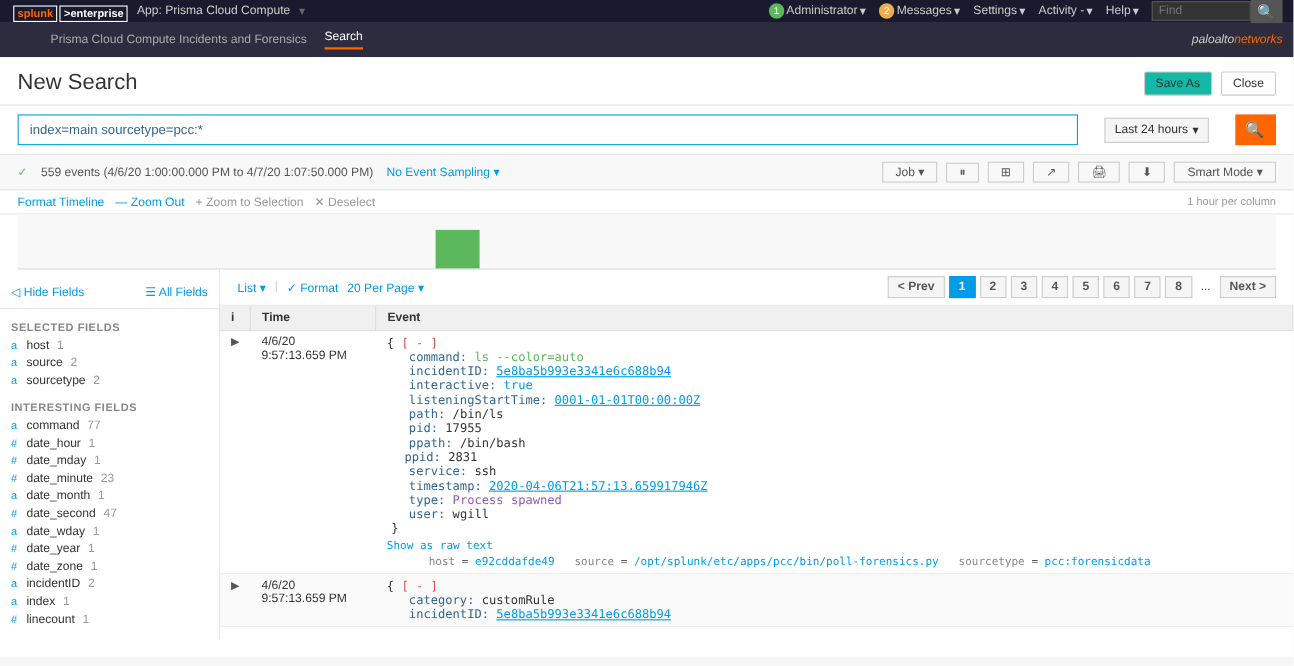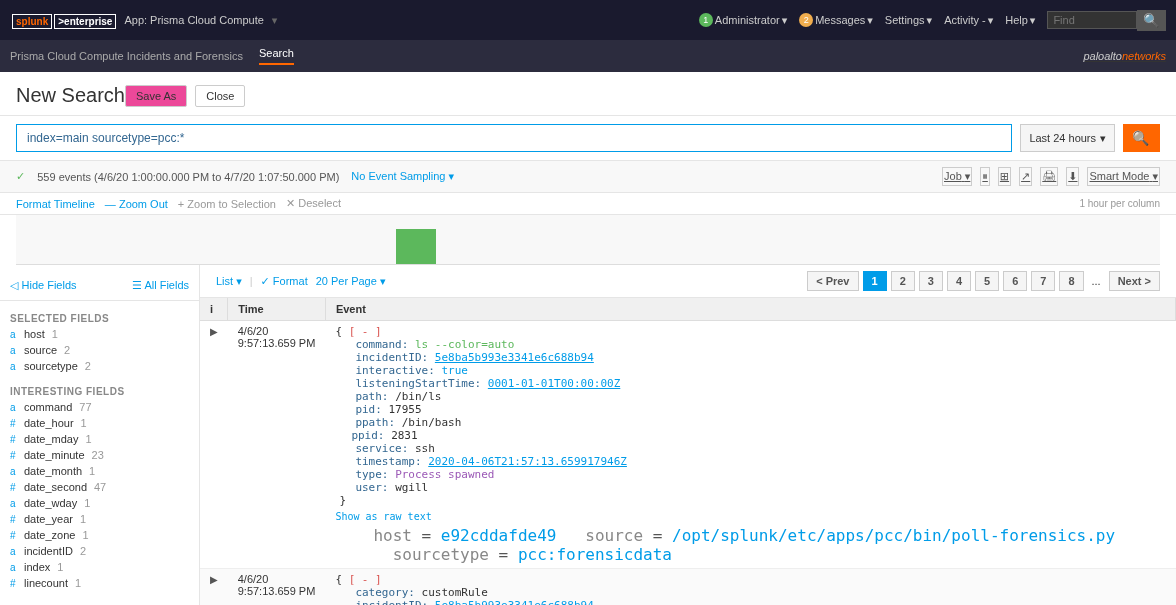--- a/index.html
+++ b/index.html
@@ -1,21 +1,21 @@
 <!DOCTYPE html>
 <html><head>
   <meta charset="utf-8">
   <style>
     * { box-sizing: border-box; margin: 0; padding: 0; }
     body { font-family: Arial, Helvetica, sans-serif; font-size: 12px; background: #f5f5f5; color: #333; }
 
     
     .top-nav {
       background: #1a1a2e;
-      height: 40px;
+      height: 20px;
       display: flex;
       align-items: center;
       padding: 0 10px;
       justify-content: space-between;
     }
     .top-nav-left { display: flex; align-items: center; gap: 8px; }
     .splunk-logo { color: #ff6600; font-weight: bold; font-size: 13px; }
     .splunk-logo span { color: #fff; font-size: 10px; border: 1px solid #fff; padding: 1px 3px; margin-left: 2px; }
     .top-nav-right { display: flex; align-items: center; gap: 12px; }
     .nav-item { color: #ccc; font-size: 11px; cursor: pointer; display: flex; align-items: center; gap: 2px; }
@@ -26,45 +26,47 @@
 
     
     .sec-nav {
       background: #2c2c3e;
       height: 32px;
       display: flex;
       align-items: center;
       padding: 0 10px;
       justify-content: space-between;
     }
-    .sec-nav-left { display: flex; align-items: center; gap: 16px; }
+    .sec-nav-left { display: flex; align-items: center; gap: 16px; margin-left: 36px; }
     .sec-nav-link { color: #aaa; font-size: 11px; cursor: pointer; }
     .sec-nav-link.active { color: #fff; border-bottom: 2px solid #ff6600; padding-bottom: 4px; }
     .palo-logo { display: flex; align-items: center; text-decoration: underline; }
 
     
     .page { background: #fff; min-height: 545px; }
 
     
     .page-header {
       padding: 12px 16px 8px;
       display: flex;
       align-items: center;
+      justify-content: space-between;
       border-bottom: 1px solid #e5e5e5;
     }
     .page-title { font-size: 20px; color: #333; font-weight: normal; }
     .header-actions { display: flex; gap: 8px; align-items: center; }
-    .btn { padding: 4px 10px; font-size: 11px; border: 1px solid #ccc; background: #ec4899; cursor: pointer; border-radius: 2px; color: #333; }
+    .btn { padding: 4px 10px; font-size: 11px; border: 1px solid #ccc; background: #14b8a6; cursor: pointer; border-radius: 2px; color: #333; }
     .btn-close { background: #fff; }
 
     
     .search-bar {
       display: flex;
+      align-items: center;
       padding: 8px 16px;
-      gap: 8px;
+      gap: 24px;
       border-bottom: 1px solid #e5e5e5;
     }
     .search-input {
       flex: 1;
       border: 1px solid #009ce8;
       padding: 6px 10px;
       font-size: 12px;
       color: #336791;
       outline: none;
     }
@@ -77,21 +79,21 @@
       display: flex;
       align-items: center;
       justify-content: space-between;
       background: #f8f8f8;
       border-bottom: 1px solid #e5e5e5;
       font-size: 11px;
     }
     .results-left { display: flex; align-items: center; gap: 12px; color: #555; }
     .check-icon { color: #5cb85c; }
     .results-right { display: flex; align-items: center; gap: 8px; }
-    .icon-btn { background: none; border: 1px solid #ccc; padding: 2px 1px; cursor: pointer; color: #555; font-size: 11px; text-decoration: underline; }
+    .icon-btn { background: none; border: 1px solid #ccc; padding: 2px 11px; cursor: pointer; color: #555; font-size: 11px; }
 
     
     .tabs {
       display: flex;
       padding: 0 16px;
       border-bottom: 1px solid #ddd;
       background: #fff;
     }
     .tab { padding: 8px 12px; font-size: 12px; cursor: pointer; color: #555; border-bottom: 2px solid transparent; }
     .tab.active { color: #009ce8; border-bottom: 2px solid #009ce8; font-weight: bold; }
@@ -173,21 +175,21 @@
     .events-table tr:nth-child(even) { background: #fafafa; }
     .expand-btn { color: #555; cursor: pointer; font-size: 10px; }
     .time-cell { white-space: nowrap; color: #333; }
     .event-cell { font-family: monospace; font-size: 11px; }
     .kv-key { color: #336791; }
     .kv-val-green { color: #5cb85c; }
     .kv-val-blue { color: #009ce8; }
     .kv-val-purple { color: #9b59b6; }
     .kv-link { color: #009ce8; text-decoration: underline; cursor: pointer; }
     .show-raw { color: #009ce8; cursor: pointer; font-size: 10px; margin-top: 4px; display: block; }
-    .meta-line { color: #555; font-size: 16px; margin-top: 4px; margin-left: 38px; }
+    .meta-line { color: #555; font-size: 10px; margin-top: 4px; margin-left: 38px; }
     .meta-key { color: #888; }
     .meta-val { color: #009ce8; }
     .bracket-open { color: #333; }
     .dash-link { color: #d9534f; cursor: pointer; }
   </style>
 </head>
 <body>
 
 <div class="top-nav">
   <div class="top-nav-left">

